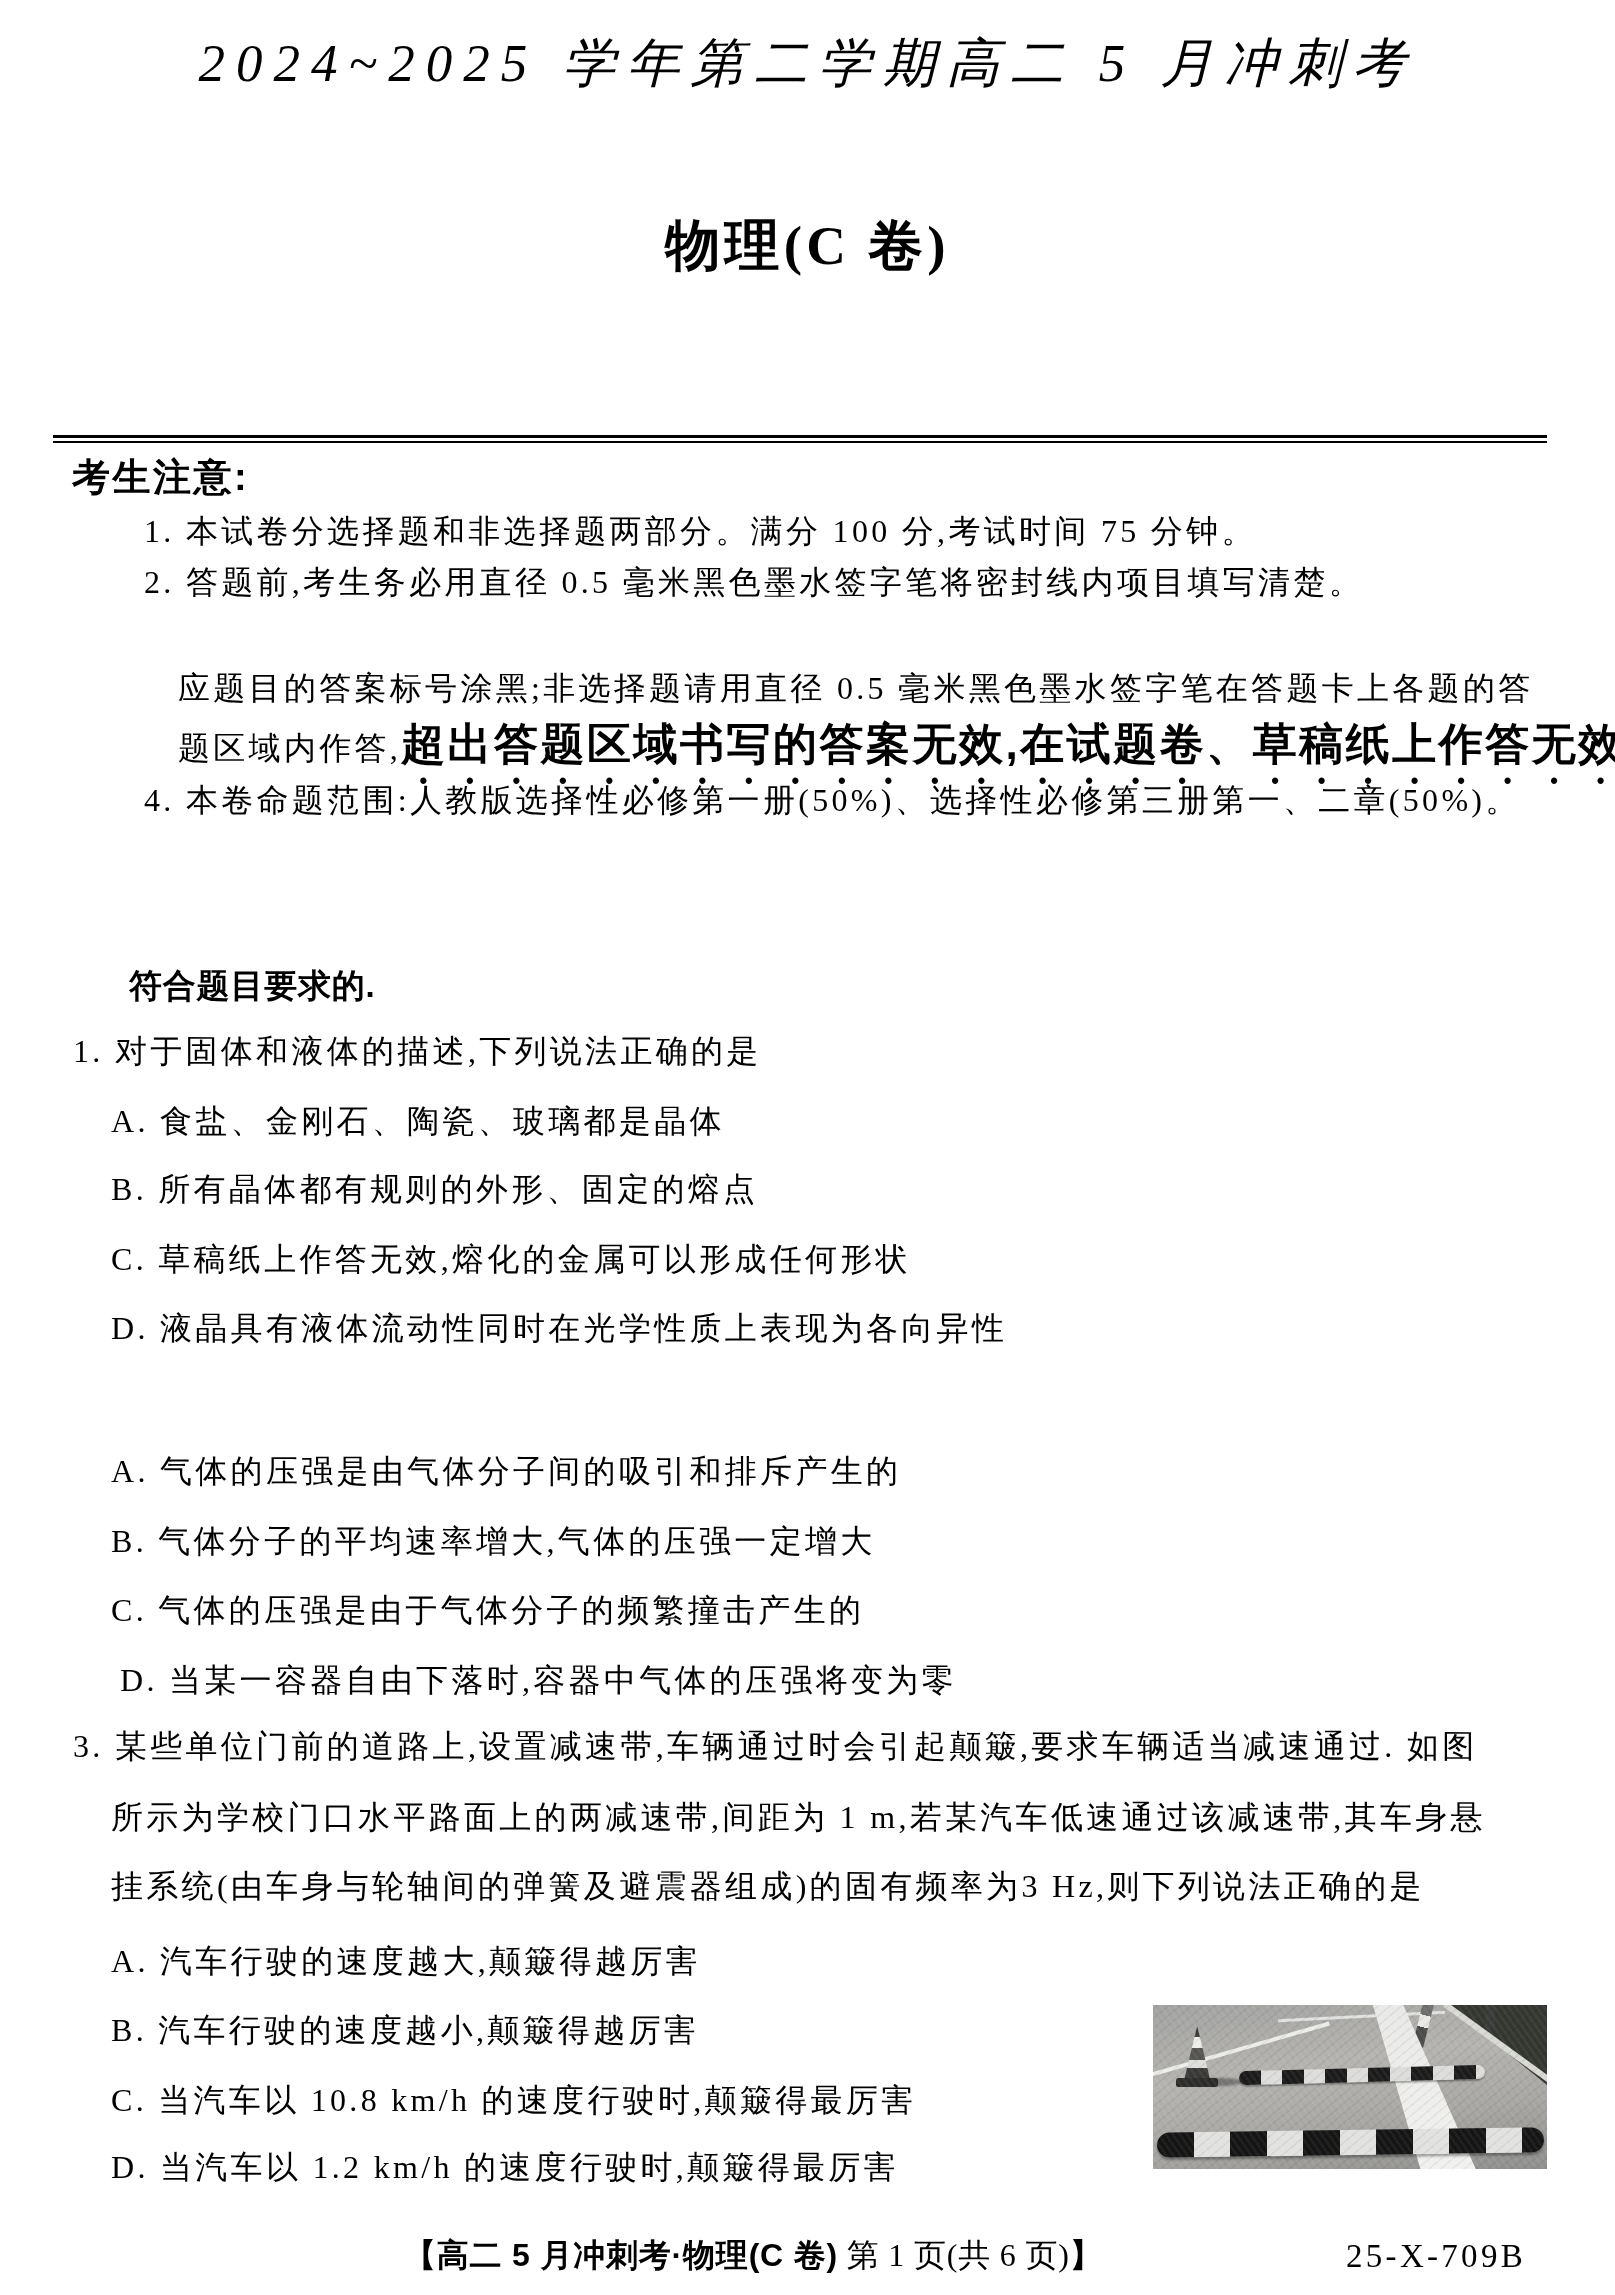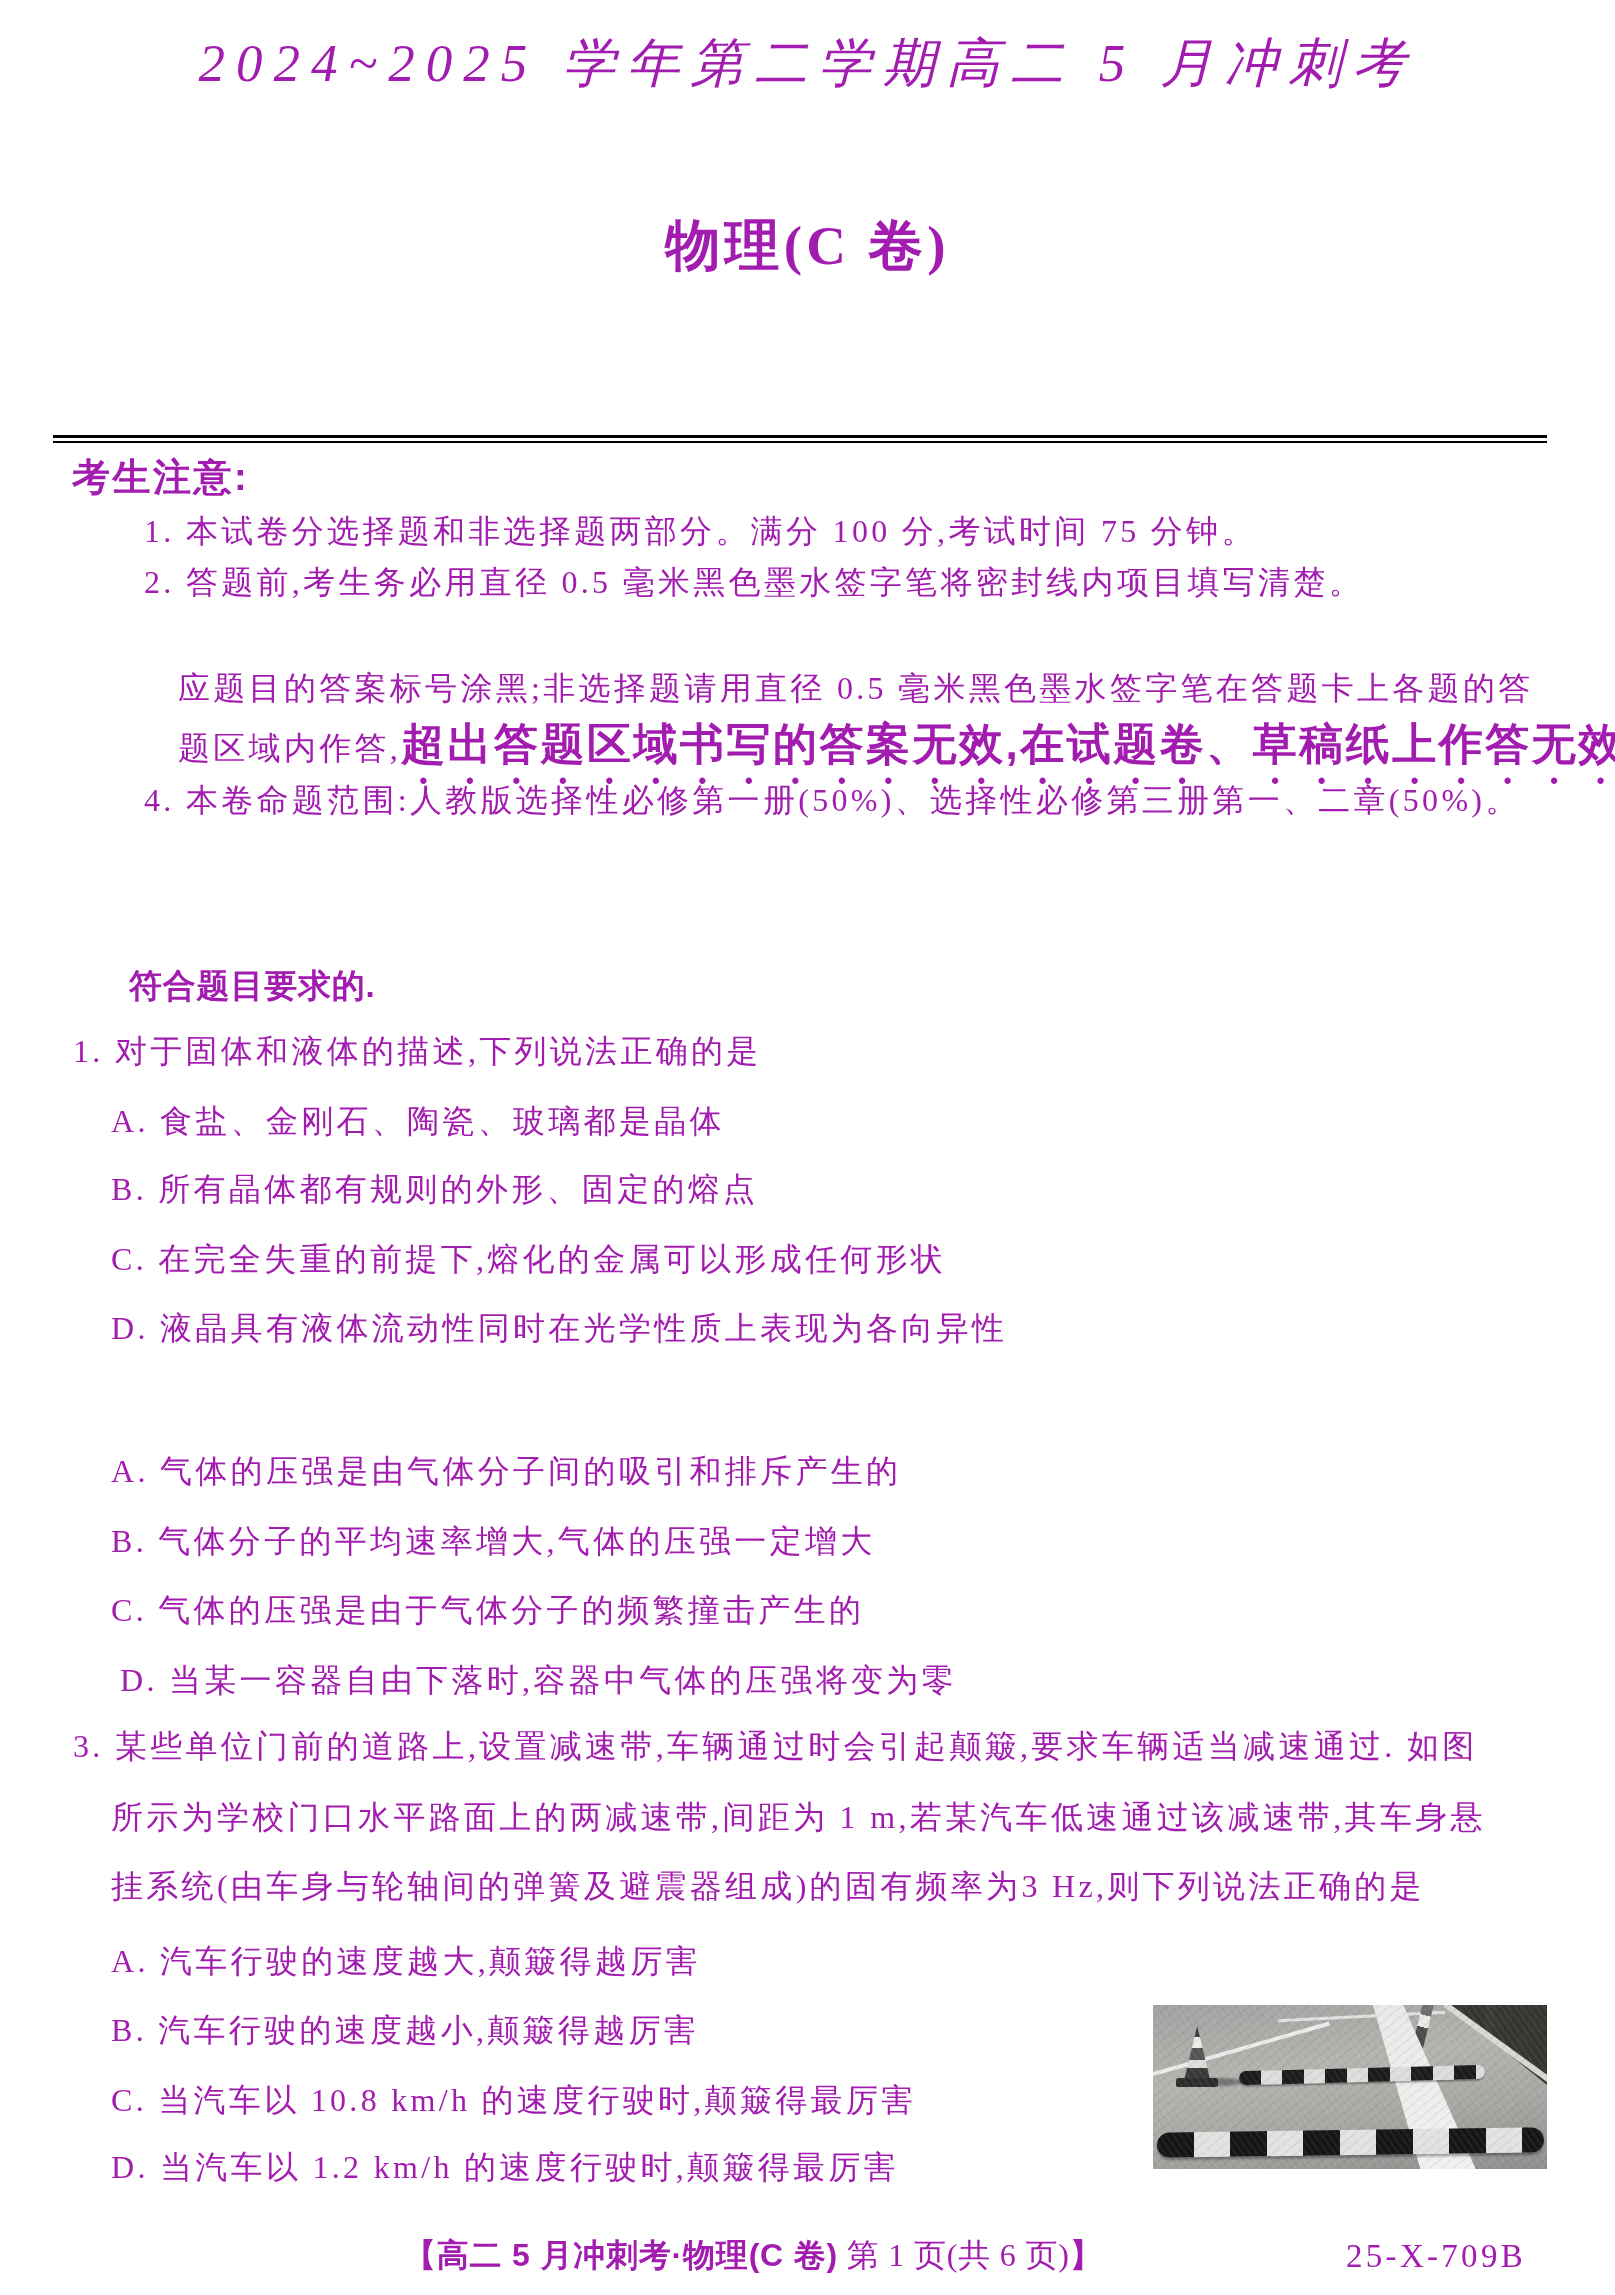--- a/index.html
+++ b/index.html
@@ -1,18 +1,18 @@
 <!DOCTYPE html>
 <html lang="zh" style="font-size:13.4px"><head>
 <meta charset="utf-8">
 <style>
   html,body{margin:0;padding:0;background:#ffffff;}
   .page{
     position:relative;width:1615px;height:2295px;background:#ffffff;
-    overflow:hidden;color:#a21caf;
+    overflow:hidden;color:#000000;
     font-family:"Liberation Serif","DejaVu Serif",serif;
   }
   .ln{position:absolute;white-space:nowrap;font-size:32px;letter-spacing:3.3px;line-height:1.25;}
   .hei{font-family:"Liberation Sans","DejaVu Sans",sans-serif;font-weight:700;}
   .title{
     position:absolute;top:28px;left:0;width:100%;text-align:center;
     font-size:53px;font-style:italic;letter-spacing:11px;white-space:nowrap;
   }
   .subtitle{
     position:absolute;top:209px;left:0;width:100%;text-align:center;
@@ -84,21 +84,21 @@
   <div class="ln" style="left:144px;top:562px">2. 答题前,考生务必用直径 0.5 毫米黑色墨水签字笔将密封线内项目填写清楚。</div>
   <div class="ln" style="left:178px;top:668px">应题目的答案标号涂黑;非选择题请用直径 0.5 毫米黑色墨水签字笔在答题卡上各题的答</div>
   <div class="ln" style="left:178px;top:716px"><span>题区域内作答,</span><span class="hei emph">超出答题区域书写的答案无效,在试题卷、草稿纸上作答无效。</span></div>
   <div class="ln" style="left:144px;top:780px">4. 本卷命题范围:人教版选择性必修第一册(50%)、选择性必修第三册第一、二章(50%)。</div>
 
   <div class="ln hei head40" style="left:129px;top:965px">符合题目要求的.</div>
 
   <div class="ln" style="left:73px;top:1031px">1. 对于固体和液体的描述,下列说法正确的是</div>
   <div class="ln" style="left:111px;top:1101px">A. 食盐、金刚石、陶瓷、玻璃都是晶体</div>
   <div class="ln" style="left:111px;top:1169px">B. 所有晶体都有规则的外形、固定的熔点</div>
-  <div class="ln" style="left:111px;top:1239px">C. 在完全失重的前提下,熔化的金属可以形成任何形状</div>
+  <div class="ln" style="left:111px;top:1239px">C. 草稿纸上作答无效,熔化的金属可以形成任何形状</div>
   <div class="ln" style="left:111px;top:1308px">D. 液晶具有液体流动性同时在光学性质上表现为各向异性</div>
 
   <div class="ln" style="left:111px;top:1451px">A. 气体的压强是由气体分子间的吸引和排斥产生的</div>
   <div class="ln" style="left:111px;top:1521px">B. 气体分子的平均速率增大,气体的压强一定增大</div>
   <div class="ln" style="left:111px;top:1590px">C. 气体的压强是由于气体分子的频繁撞击产生的</div>
   <div class="ln" style="left:120px;top:1660px">D. 当某一容器自由下落时,容器中气体的压强将变为零</div>
 
   <div class="ln" style="left:73px;top:1726px">3. 某些单位门前的道路上,设置减速带,车辆通过时会引起颠簸,要求车辆适当减速通过. 如图</div>
   <div class="ln" style="left:111px;top:1797px">所示为学校门口水平路面上的两减速带,间距为 1 m,若某汽车低速通过该减速带,其车身悬</div>
   <div class="ln" style="left:111px;top:1866px">挂系统(由车身与轮轴间的弹簧及避震器组成)的固有频率为3 Hz,则下列说法正确的是</div>

